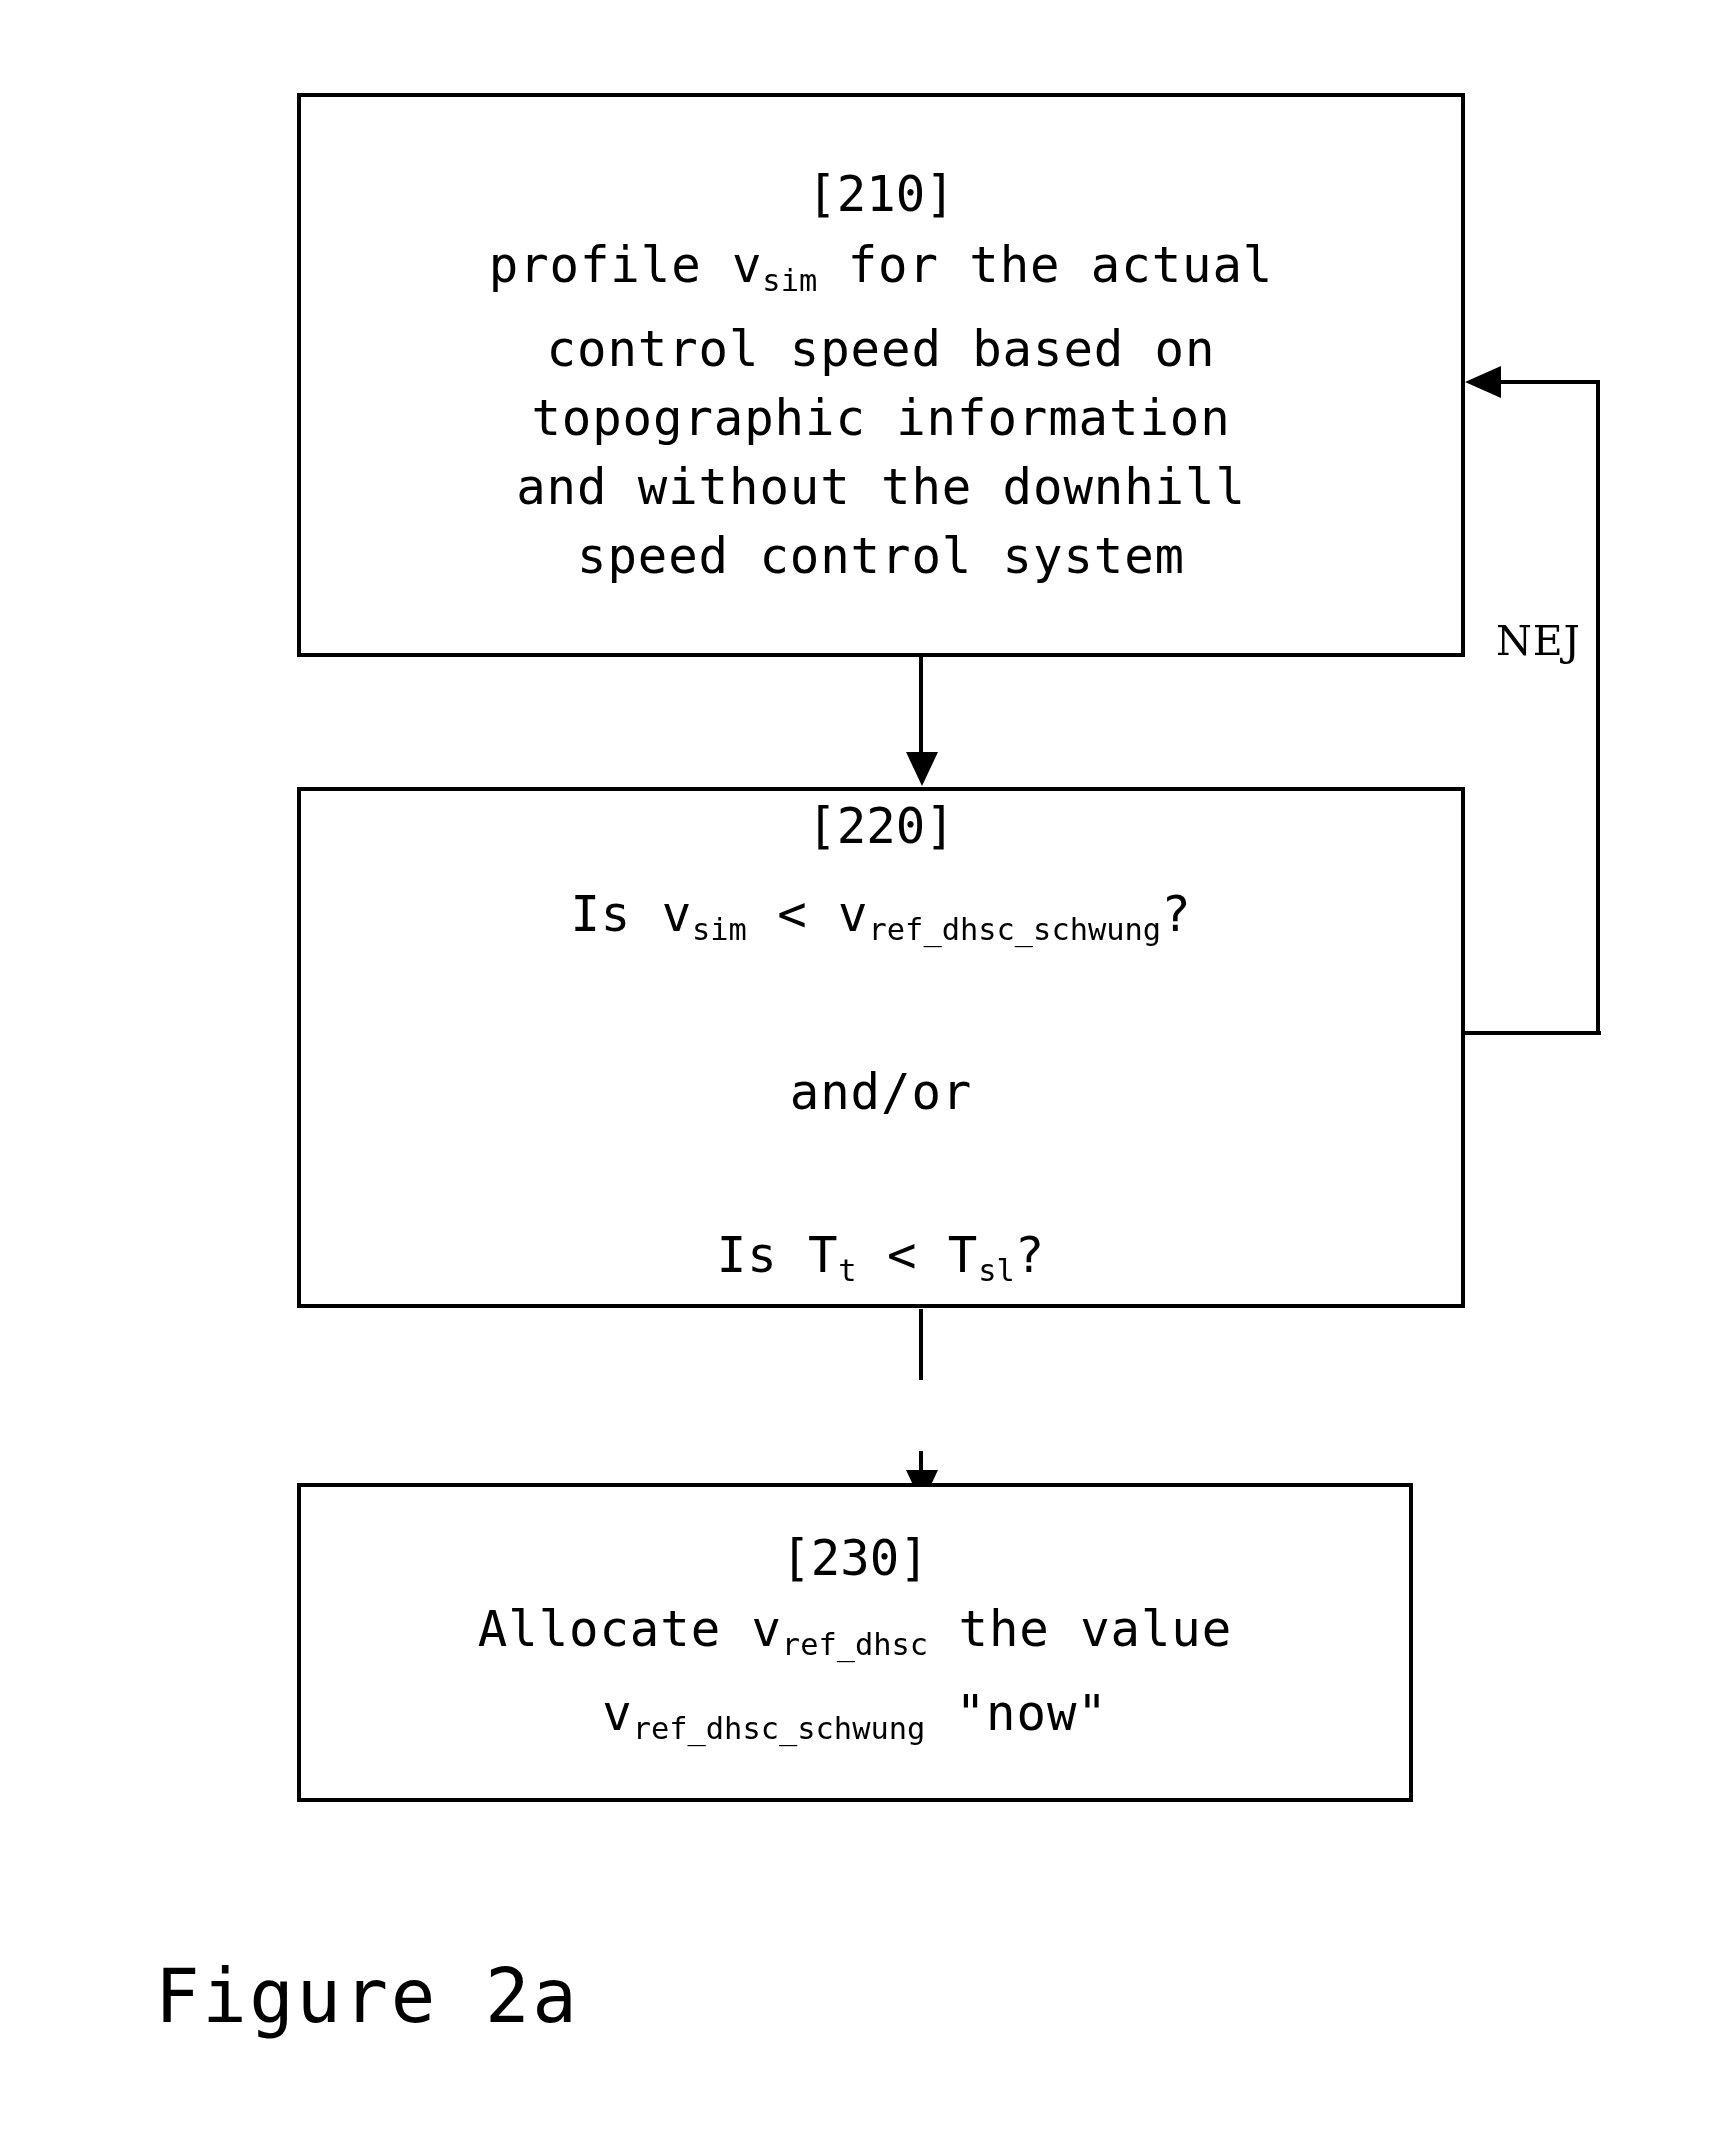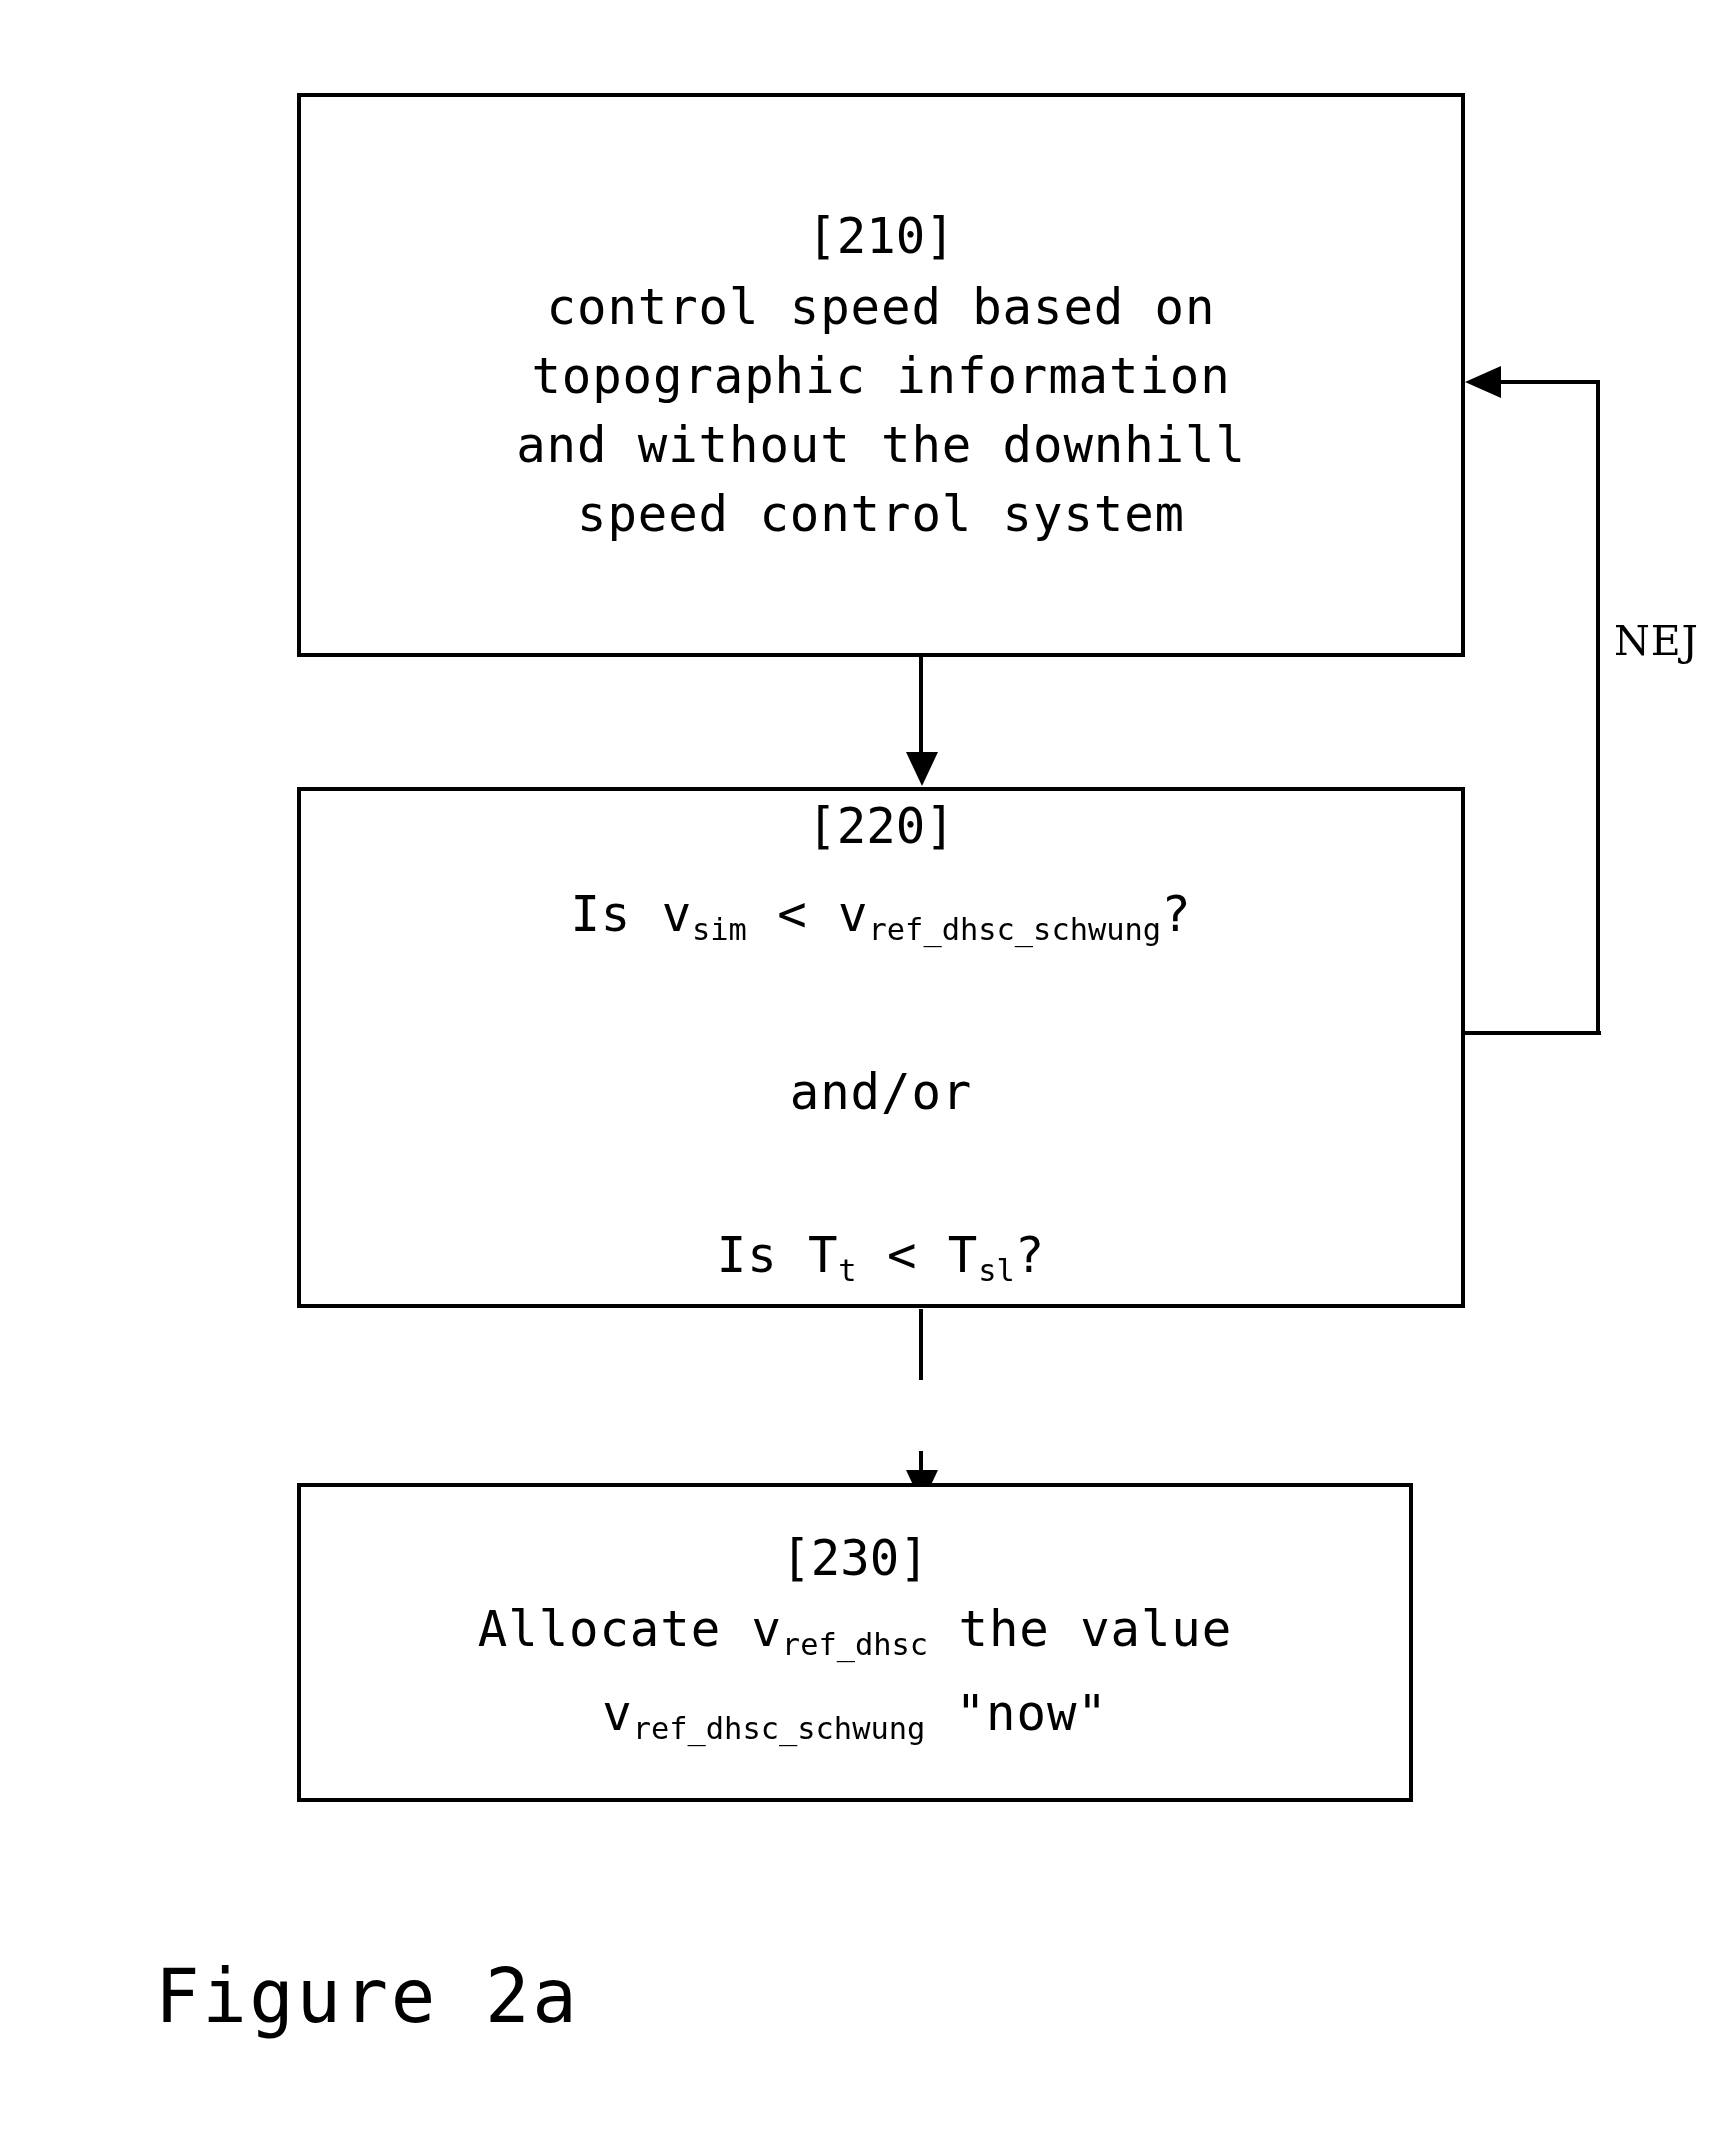--- a/index.html
+++ b/index.html
@@ -95,21 +95,21 @@
   #conn-220-230-head { left: 906px; top: 1470px; }
 
   
   #loop-h-bottom { left: 1463px; top: 1031px; width: 138px; }
   #loop-v        { left: 1596px; top: 380px; height: 654px; }
   #loop-h-top    { left: 1501px; top: 380px; width: 98px; }
   #loop-head     { left: 1465px; top: 366px; }
 
   .nej-label {
     position: absolute;
-    left: 1614px;
+    left: 1496px;
     top: 621px;
     font-family: "DejaVu Serif", serif;
     font-size: 41px;
     line-height: 41px;
     letter-spacing: 0.9px;
     color: #000000;
     white-space: nowrap;
   }
 
   
@@ -126,20 +126,21 @@
     margin-left: 36px;
   }
 </style>
 </head>
 <body>
 
 <div id="canvas">
 
   <div class="pbox" id="box-210">
     <div class="box-ref">[210]</div>
+    <div class="box-line"><span>profile v</span><sub>sim</sub><span> for the actual</span></div>
     <div class="box-line">control speed based on</div>
     <div class="box-line">topographic information</div>
     <div class="box-line">and without the downhill</div>
     <div class="box-line">speed control system</div>
   </div>
 
   <div class="vline" id="conn-210-220-line"></div>
   <div class="arrow-down" id="conn-210-220-head"></div>
 
   <div class="pbox" id="box-220">

